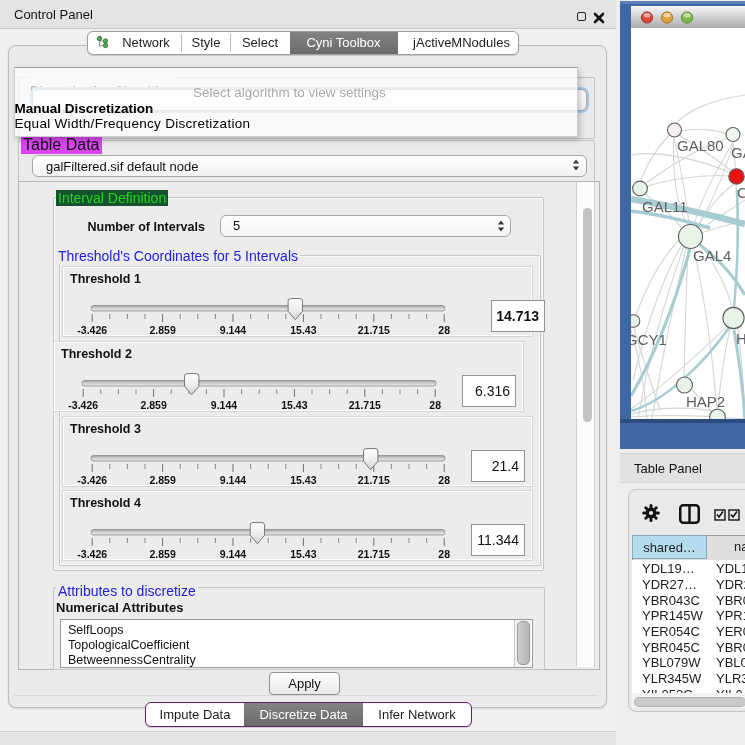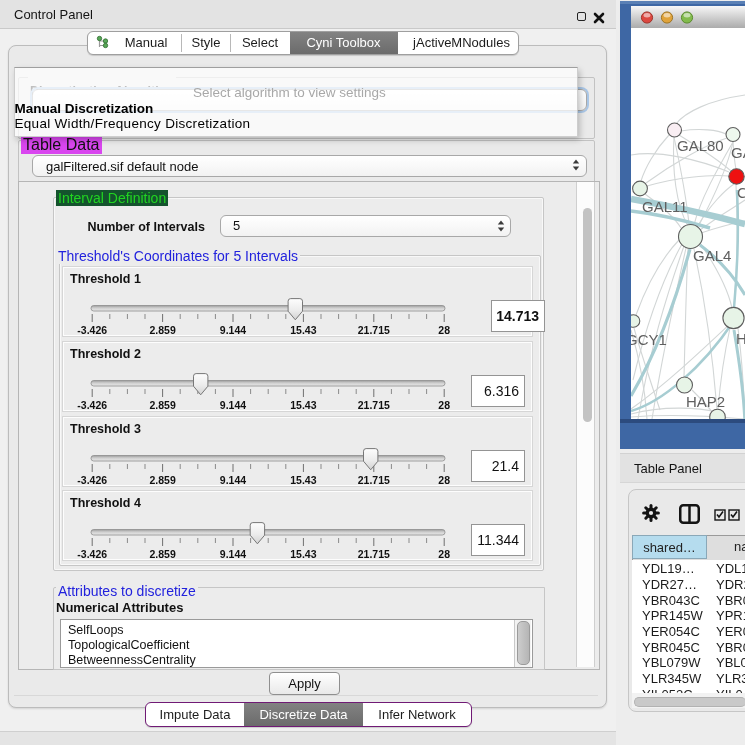--- a/index.html
+++ b/index.html
@@ -21,21 +21,21 @@
 
 <div class="a" style="left:577px;top:12px;width:7px;height:7px;border:1.6px solid #222;border-radius:2px;"></div>
 <svg class="a" style="left:593px;top:11.5px;" width="12" height="12" viewBox="0 0 12 12">
       <path d="M2 2 L10 10 M10 2 L2 10" stroke="#111" stroke-width="2.6" stroke-linecap="round"></path>
     </svg>
 
 <div class="a" style="left:8px;top:45px;width:597px;height:661px;background:#eaeaea;border:1px solid #bcbcbc;border-radius:8px;box-shadow:0 1px 2px rgba(0,0,0,0.12);"></div>
 
 <div class="a" style="left:87px;top:30.5px;width:430px;height:22px;background:#fff;border:1px solid #9f9f9f;border-radius:6px;overflow:hidden;box-shadow:0 1px 1px rgba(0,0,0,0.15);">
   <div class="a" style="left:0;top:0;width:93px;height:22px;"></div>
-  <div class="a seg" style="left:20px;top:0;width:76px;">Manual</div>
+  <div class="a seg" style="left:20px;top:0;width:76px;">Network</div>
   <div class="a" style="left:93px;top:2px;width:1px;height:18px;background:#b8b8b8;"></div>
   <div class="a seg" style="left:94px;top:0;width:48px;">Style</div>
   <div class="a" style="left:142px;top:2px;width:1px;height:18px;background:#b8b8b8;"></div>
   <div class="a seg" style="left:143px;top:0;width:58px;">Select</div>
   <div class="a" style="left:201.5px;top:0;width:108px;height:22px;background:linear-gradient(#828282,#6b6b6b);"></div>
   <div class="a seg" style="left:201.5px;top:0;width:108px;color:#fff;">Cyni Toolbox</div>
   <div class="a seg" style="left:309.5px;top:0;width:128px;">jActiveMNodules</div>
   <svg class="a" style="left:8px;top:3px;" width="16" height="16" viewBox="0 0 16 16">
     <path d="M3.5 3.5 V12 M3.5 6 H9 M3.5 10.5 H9" stroke="#9a9a9a" stroke-width="1.2" fill="none"></path>
     <circle cx="3.5" cy="3.5" r="2.2" fill="#58a758" stroke="#2f6b2f" stroke-width="0.8"></circle>
@@ -118,21 +118,21 @@
         <text x="170.0" y="67" text-anchor="middle" font-size="10.5" font-weight="bold" fill="#111">9.144</text>
         <text x="240.4" y="67" text-anchor="middle" font-size="10.5" font-weight="bold" fill="#111">15.43</text>
         <text x="310.8" y="67" text-anchor="middle" font-size="10.5" font-weight="bold" fill="#111">21.715</text>
         <text x="381.2" y="67" text-anchor="middle" font-size="10.5" font-weight="bold" fill="#111">28</text>
 <path d="M 225.1 34.2 q 0 -2.6 2.6 -2.6 h 9.2 q 2.6 0 2.6 2.6 v 10 l -7.2 8.6 l -7.2 -8.6 z" fill="url(#thg1)" stroke="#777" stroke-width="1"></path>
 </svg>
 <div class="a vbox" style="left:428px;top:33px;font-weight:bold;">
         <span>14.713</span>
       </div>
 </div>
-    <div class="a tpanel" style="left:62px;top:341px;">
+    <div class="a tpanel" style="left:53px;top:341px;">
 <div class="a" style="left:7px;top:5px;font-size:12.5px;font-weight:bold;color:#111;">Threshold 2</div>
 <svg class="a" style="left:0;top:0" width="471" height="71" viewBox="0 0 471 71">
 <defs>
           <linearGradient id="thg2" x1="0" y1="0" x2="0" y2="1">
 <stop offset="0" stop-color="#fdfdfd"></stop>
             <stop offset="0.55" stop-color="#ececec"></stop>
             <stop offset="1" stop-color="#d2d2d2"></stop>
           </linearGradient>
 <linearGradient id="trk2" x1="0" y1="0" x2="0" y2="1">
 <stop offset="0" stop-color="#9a9a9a"></stop>

